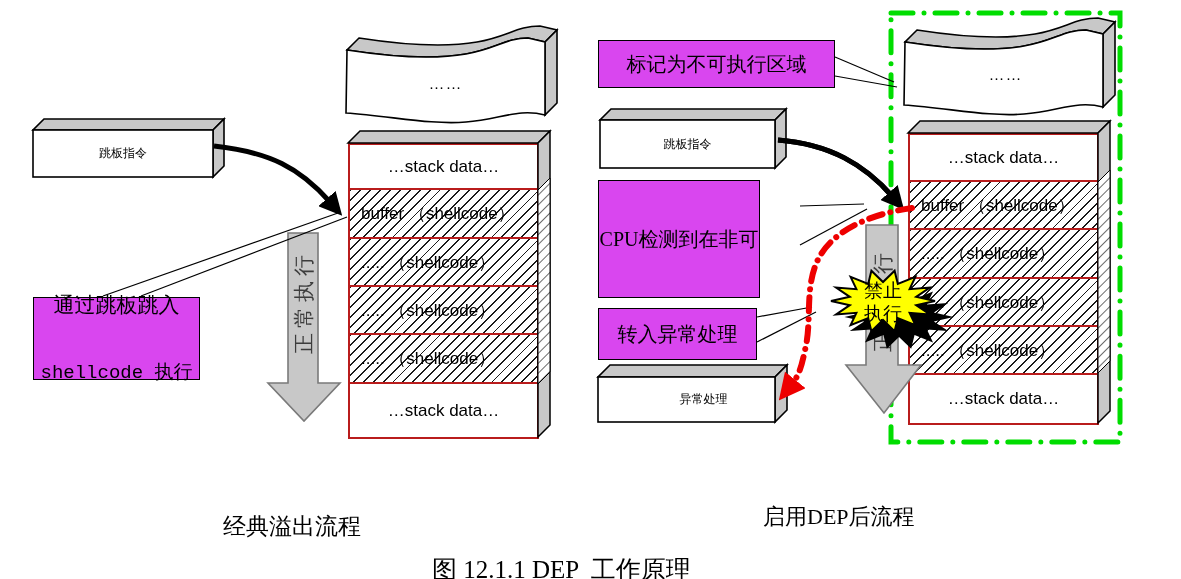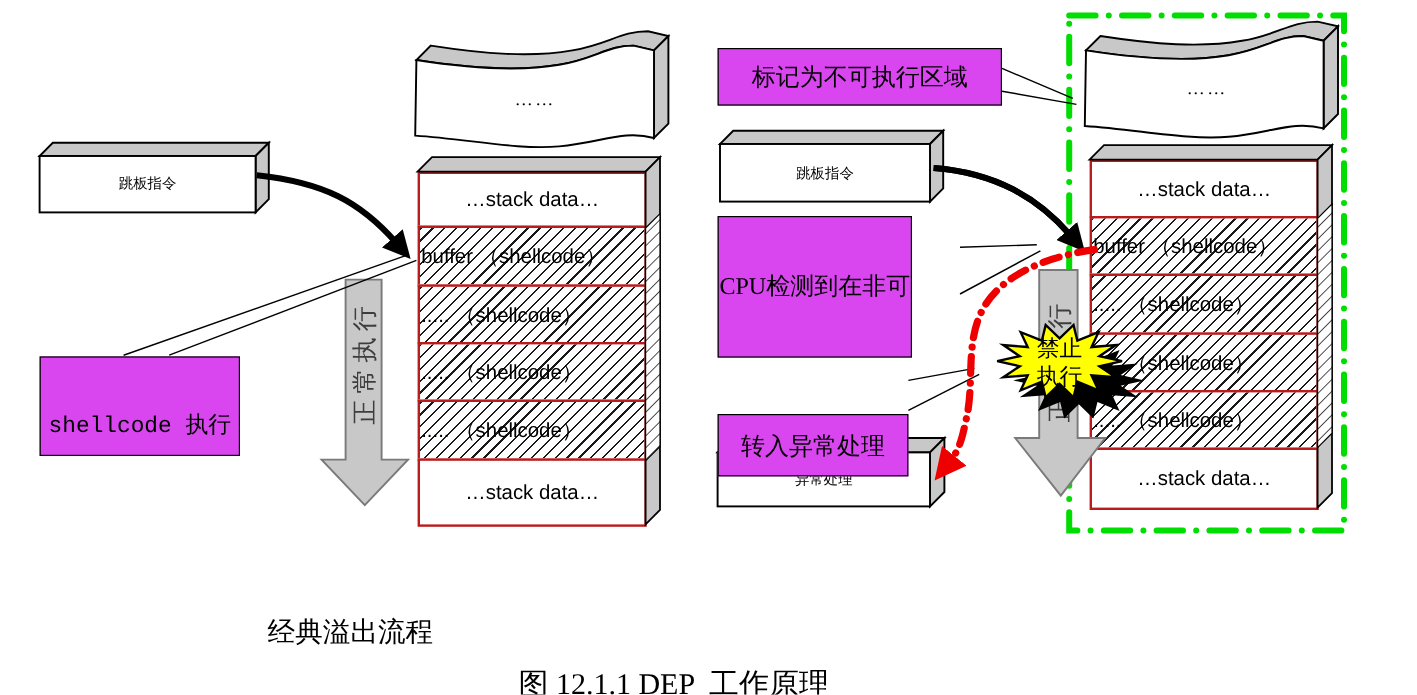--- a/index.html
+++ b/index.html
@@ -7,21 +7,21 @@
         font-family:"Liberation Serif",serif;color:#000;}
   svg.layer{position:absolute;left:0;top:0;width:1181px;height:579px;pointer-events:none;}
   #svg-base{z-index:2;}
   #svg-top{z-index:6;}
   .stack-row{position:absolute;box-sizing:border-box;border:2px solid #b91c1c;background:#fff;
              font-family:"Liberation Sans",sans-serif;font-size:17px;white-space:pre;z-index:1;
              display:flex;align-items:center;}
   .hatch{background-image:repeating-linear-gradient(135deg,#1a1a1a 0 1.3px,transparent 1.3px 7px);
          background-color:#fff;}
   .row-center{justify-content:center;}
-  .row-left{justify-content:flex-start;padding-left:1px;}
+  .row-left{justify-content:flex-start;padding-left:11px;}
   .callout-box{position:absolute;z-index:4;box-sizing:border-box;border:1.6px solid #000;background:#d946ef;
                display:flex;flex-direction:column;align-items:center;justify-content:center;
                text-align:right;white-space:pre;}
   .boxlabel{position:absolute;z-index:4;display:flex;align-items:center;justify-content:center;
             font-size:12px;white-space:pre;}
   .vtext{position:absolute;z-index:4;font-size:21px;letter-spacing:5px;color:#3d3d3d;
          transform:translate(-50%,-50%) rotate(-90deg);transform-origin:center;white-space:pre;}
   .dots{position:absolute;z-index:4;font-size:15px;letter-spacing:2px;transform:translate(-50%,-50%);}
   .burst-txt{position:absolute;z-index:7;font-family:"Liberation Sans",sans-serif;font-weight:normal;
              font-size:19px;transform:translate(-50%,-50%);white-space:pre;}
@@ -111,39 +111,41 @@
       <line x1="757" y1="317" x2="812" y2="307"></line>
       <line x1="757" y1="342" x2="816" y2="312"></line>
     </g>
   </svg>
 
   <div class="dots" style="left:446px;top:84px;">……</div>
   <div class="dots" style="left:1006px;top:75px;">……</div>
 
   <div class="boxlabel" style="left:33px;top:130px;width:180px;height:47px;">跳板指令</div>
   <div class="boxlabel" style="left:600px;top:120px;width:175px;height:48px;">跳板指令</div>
-  <div class="boxlabel" style="left:598px;top:377px;width:177px;height:45px;">异常处理</div>
+  <div class="boxlabel" style="left:598px;top:377px;width:177px;height:45px;padding-left:17px;">异常处理</div>
 
   <div class="callout-box" style="left:598px;top:40px;width:237px;height:48px;font-size:20px;">
     <div>标记为不可执行区域</div>
   </div>
   <div class="callout-box" style="left:598px;top:180px;width:162px;height:118px;font-size:20px;line-height:28px;">
     <div>CPU检测到在非可</div>
   </div>
-  <div class="callout-box" style="left:598px;top:308px;width:159px;height:52px;font-size:20px;margin-top:37px;">
+  <div class="callout-box" style="left:598px;top:308px;width:159px;height:52px;font-size:20px;">
     <div>转入异常处理</div>
   </div>
   <div class="callout-box" style="left:33px;top:297px;width:167px;height:83px;font-size:21px;line-height:36px;">
+    <div>通过跳板跳入</div>
     <div style="font-family:'Liberation Mono',monospace;font-size:19px;margin-top:32px;">shellcode 执行</div>
   </div>
 
   <div class="vtext" style="left:304px;top:302px;">正常执行</div>
   <div class="vtext" style="left:883px;top:300px;">正常执行</div>
 
   <div class="caption" style="left:223px;top:487px;font-size:23px;margin-top:24px;">经典溢出流程</div>
+  <div class="caption" style="left:763px;top:502px;font-size:22px;">启用DEP后流程</div>
   <div class="caption" style="left:432px;top:553px;font-size:25px;">图 12.1.1 DEP  工作原理</div>
 
   <svg id="svg-top" class="layer">
     <defs>
       <marker id="mBlack" viewBox="0 0 10 10" refX="2" refY="5" markerWidth="4.6" markerHeight="4.6" orient="auto">
         <path d="M0,0 L10,5 L0,10 Z" fill="#000"></path>
       </marker>
       <marker id="mRed" viewBox="0 0 10 10" refX="2" refY="5" markerWidth="4.4" markerHeight="4.4" orient="auto">
         <path d="M0,0 L10,5 L0,10 Z" fill="#ee0000"></path>
       </marker>

